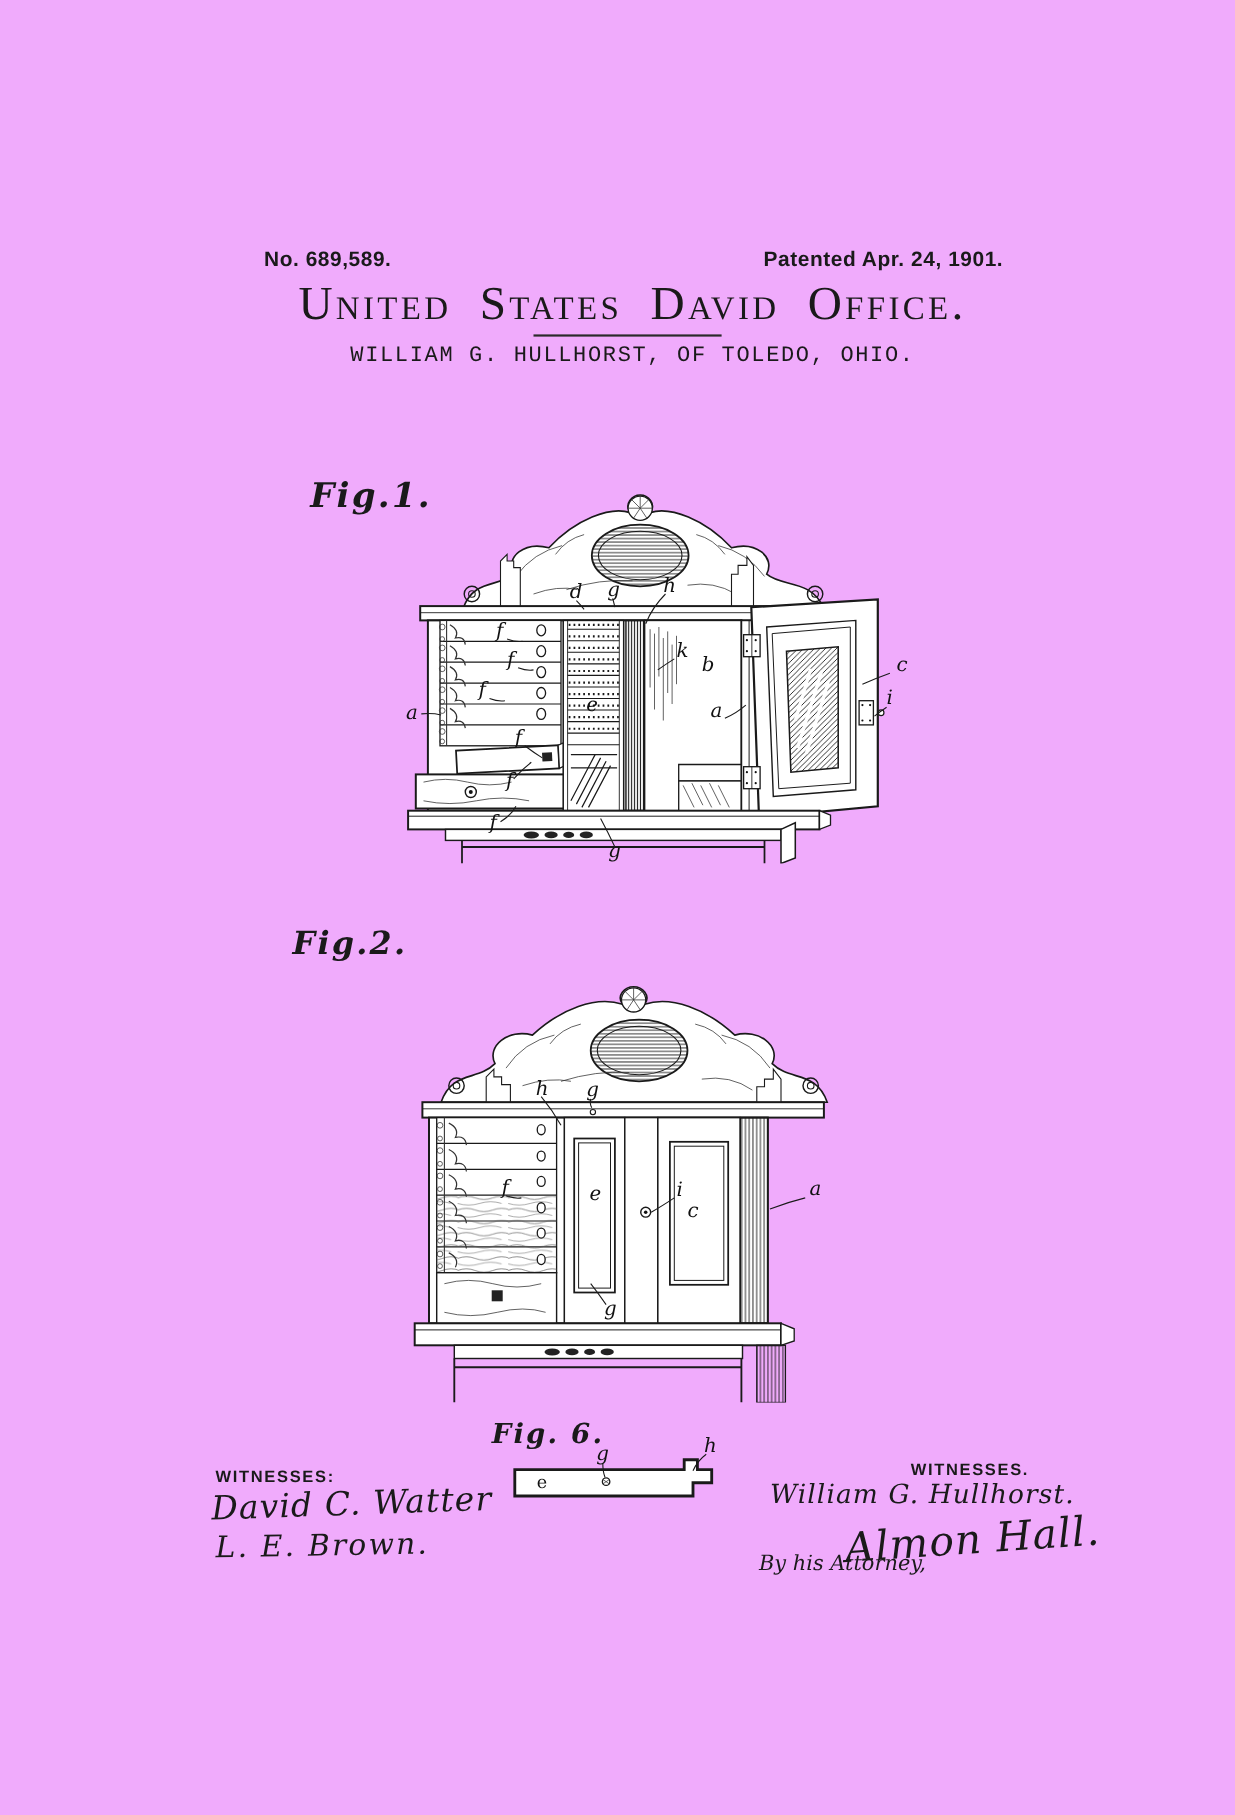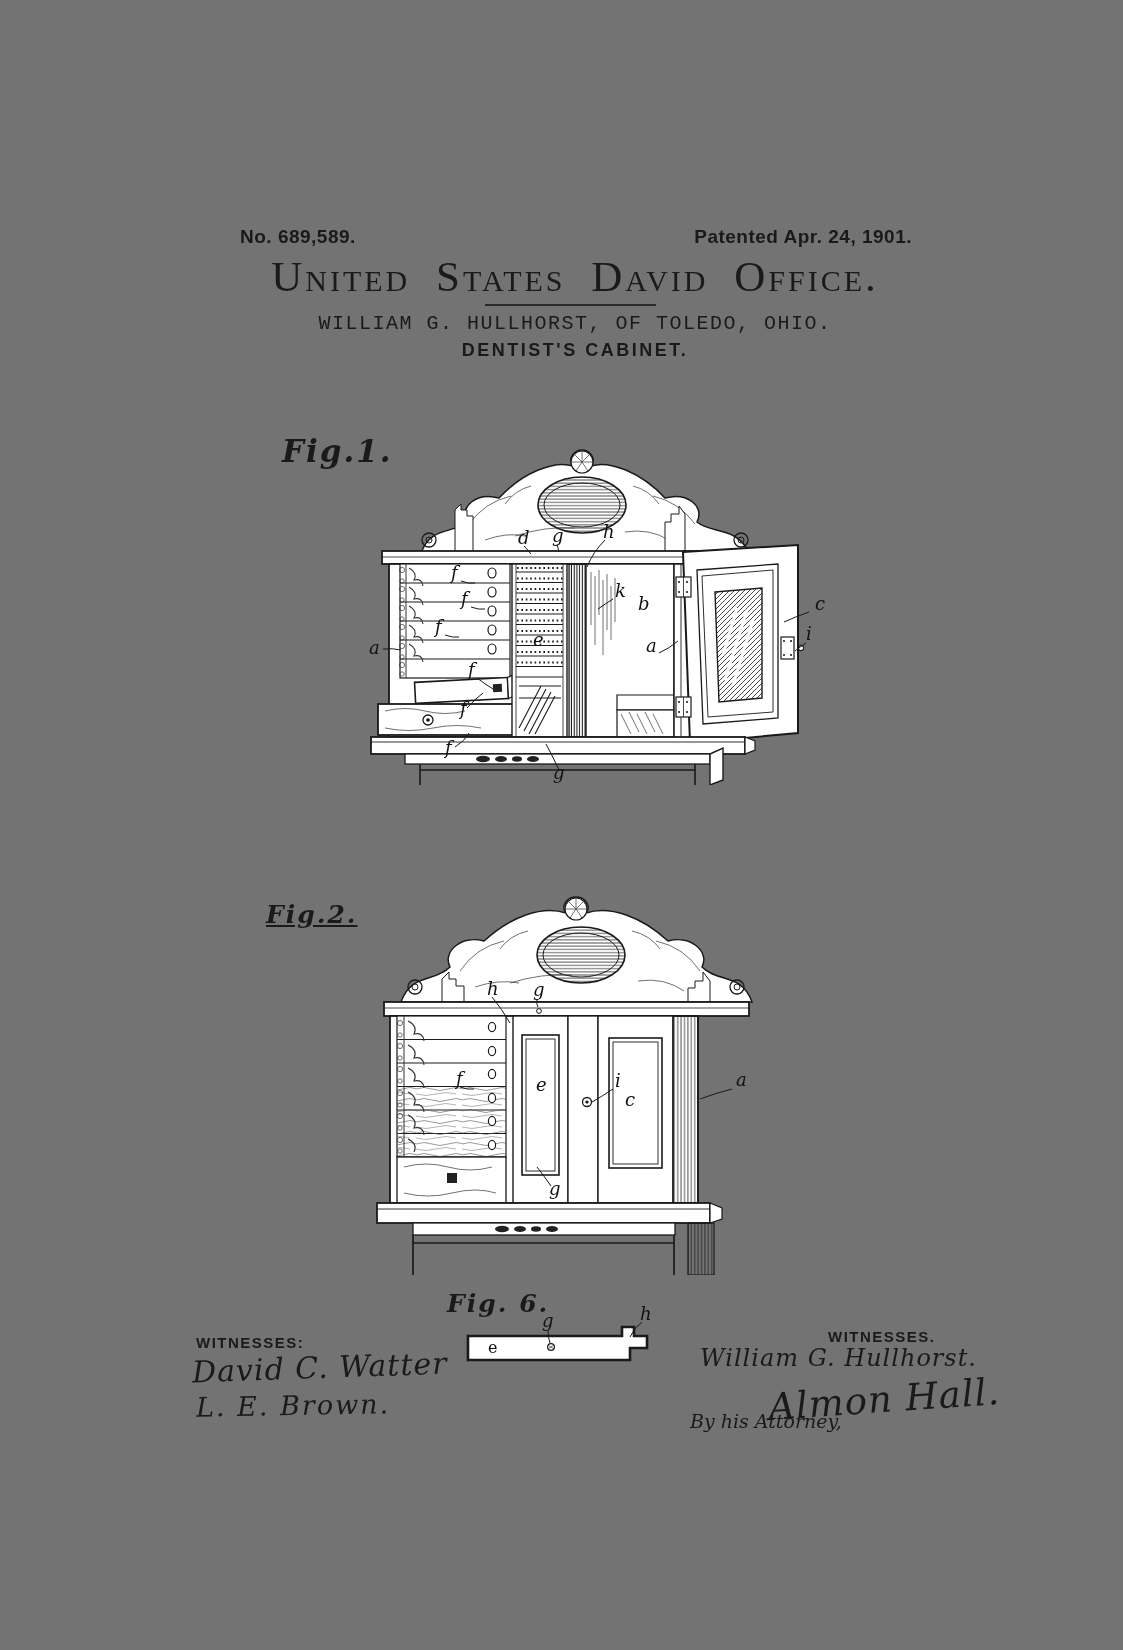--- a/index.html
+++ b/index.html
@@ -1,29 +1,29 @@
 <!DOCTYPE html>
 <html><head>
 <meta charset="utf-8">
 <style>
   html,body{margin:0;padding:0;background:#e8e8e8;}
-  .page{position:relative;width:1123px;height:1650px;background:#737373;overflow:hidden;
+  .page{position:relative;width:1123px;height:1650px;background:#f0abfc;overflow:hidden;
         font-family:"Liberation Serif",serif;color:#1a1a1a;}
   .abs{position:absolute;}
   .hdr-row{left:240px;top:226px;width:672px;display:flex;justify-content:space-between;
            font-family:"Liberation Sans",sans-serif;font-weight:bold;font-size:19px;letter-spacing:.5px;}
   .office-title{left:225px;top:252px;width:700px;text-align:center;
                 font-variant:small-caps;font-size:43px;letter-spacing:3px;word-spacing:12px;white-space:nowrap;}
   .title-underline{left:485px;top:304px;width:171px;height:2px;background:#2a2a2a;}
   .byline{left:225px;top:312px;width:700px;text-align:center;font-size:20px;letter-spacing:1.5px;font-family:Liberation Mono, monospace;}
   .invention{left:225px;top:340px;width:700px;text-align:center;
              font-family:"Liberation Sans",sans-serif;font-weight:bold;font-size:18px;letter-spacing:2.5px;}
   .figcap{font-style:italic;font-weight:bold;font-family:"DejaVu Serif",serif;}
   .cap1{left:282px;top:433px;font-size:31px;letter-spacing:2px;}
-  .cap2{left:266px;top:900px;font-size:25px;letter-spacing:2px;text-decoration:underline;}
+  .cap2{left:266px;top:840px;font-size:29px;letter-spacing:2px;}
   .cap3{left:447px;top:1289px;font-size:25px;letter-spacing:2px;}
   .small-label{font-family:"Liberation Sans",sans-serif;font-weight:bold;font-size:15px;letter-spacing:1.5px;}
   .script{font-family:"DejaVu Serif",serif;font-style:italic;white-space:nowrap;}
   .w1{left:192px;top:1350px;font-size:30px;transform:rotate(-2deg);letter-spacing:1px;}
   .w2{left:196px;top:1390px;font-size:27px;transform:rotate(-1deg);letter-spacing:2px;}
   .inv-name{left:700px;top:1344px;width:230px;text-align:right;font-size:24px;letter-spacing:1px;}
   .atty{left:690px;top:1374px;font-size:19px;margin-top:36px;}
   .atty-sig{left:768px;top:1378px;font-size:37px;transform:rotate(-4deg);letter-spacing:1px;}
   svg text.co{font-family:"DejaVu Serif",serif;font-style:italic;font-size:18px;fill:#111;}
   svg text.plain{font-family:"DejaVu Serif",serif;font-size:16px;fill:#111;}
@@ -57,21 +57,20 @@
     </defs>
   </svg>
 
   <div class="abs hdr-row">
     <span>No. 689,589.</span>
     <span>Patented Apr. 24, 1901.</span>
   </div>
   <div class="abs office-title">United States David Office.</div>
   <div class="abs title-underline"></div>
   <div class="abs byline">WILLIAM G. HULLHORST, OF TOLEDO, OHIO.</div>
-  <div class="abs invention">DENTIST'S CABINET.</div>
 
   <div class="abs figcap cap1">Fig.1.</div>
   <div class="abs figcap cap2">Fig.2.</div>
   <div class="abs figcap cap3">Fig. 6.</div>
 
   <svg class="abs" style="left:365px;top:440px" width="470" height="345" viewBox="0 0 470 345">
 
     <g>
       <path class="fw" stroke-width="1.5" d="M56,113 C66,86 88,94 102,82 C94,66 112,52 134,58 C158,32 190,20 208,26 C202,18 210,10 217,10 C224,10 232,18 226,26 C244,20 276,32 300,58 C322,52 340,66 332,82 C346,94 372,86 384,113 Z"></path>
       <circle class="ln" cx="64" cy="100" r="7" stroke-width="1.3"></circle>

